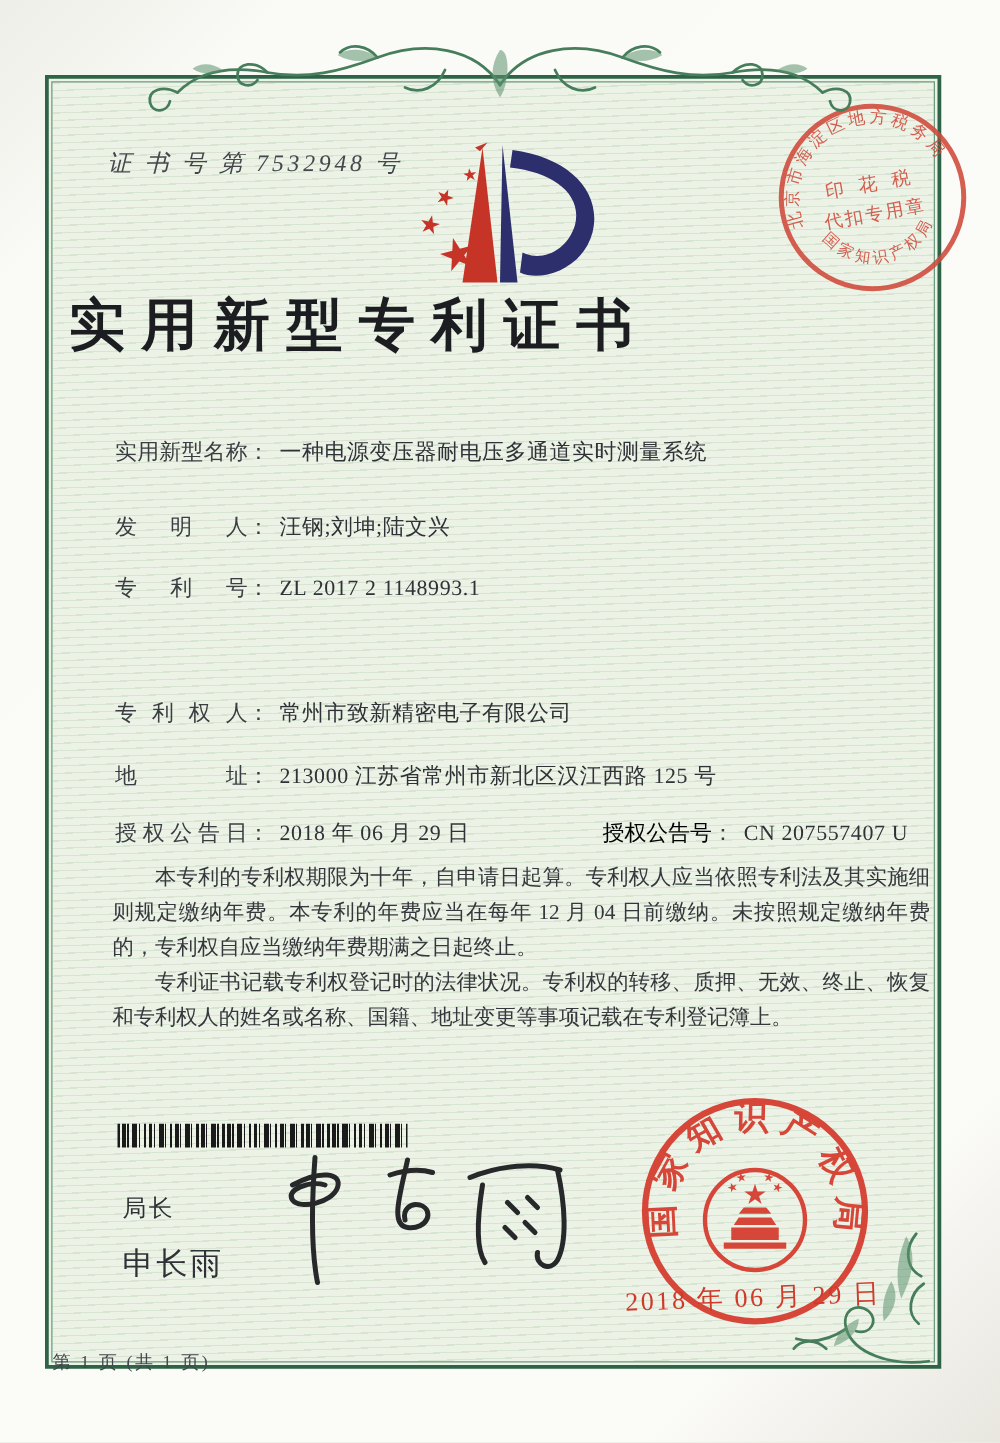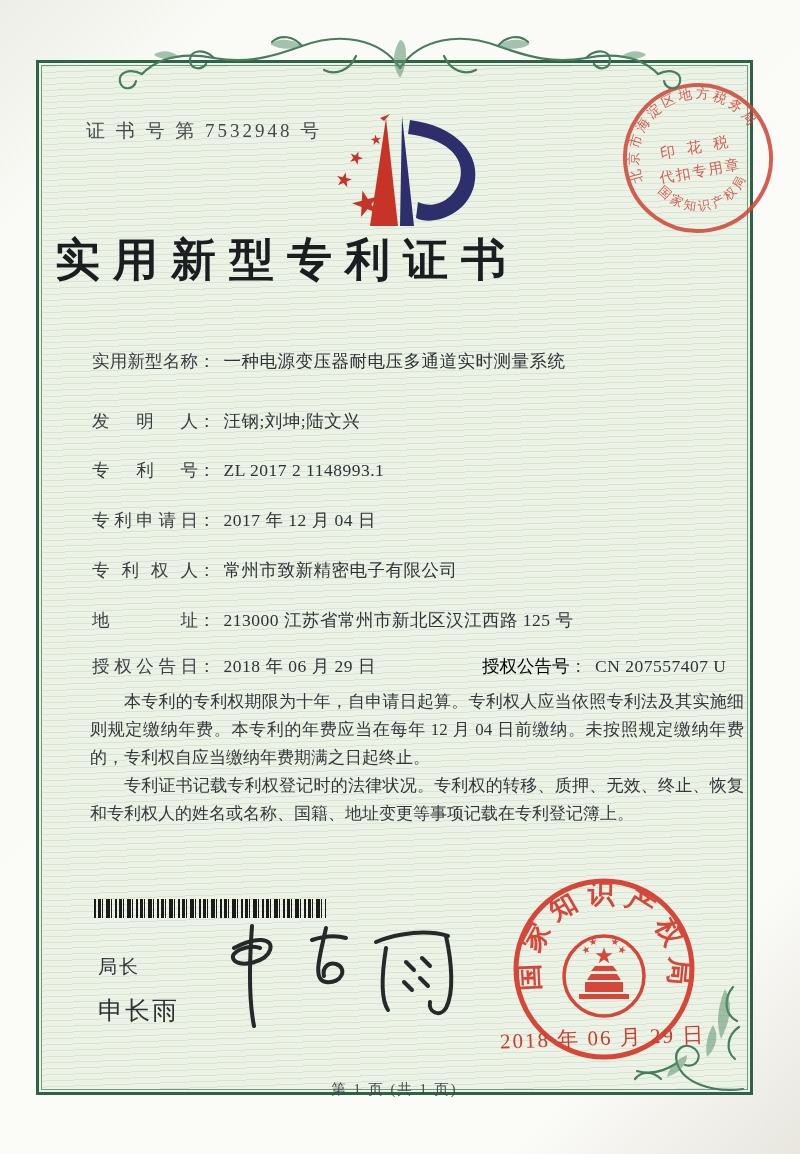--- a/index.html
+++ b/index.html
@@ -19,21 +19,21 @@
     border:3px solid #2e6347;box-sizing:border-box;
     background:#ecf2e6;
   }
   .border-inner{
     position:absolute;inset:2px;
     border:1px solid #6b9a7f;
     background-color:#ecf2e6;
     background-image:repeating-linear-gradient(178deg, rgba(140,180,140,0.22) 0 1px, rgba(0,0,0,0) 1px 6px);
   }
   .txt{position:absolute;color:#33373a;}
-  .cert-no{left:44px;top:52px;font-size:19px;letter-spacing:3px;color:#43474b;}
+  .cert-no{left:44px;top:52px;font-size:19px;letter-spacing:3px;color:#43474b;font-style:italic;}
   .title{
     left:0;right:0;top:164px;text-align:left;
     font-size:45px;font-weight:bold;color:#1b1d20;
     letter-spacing:13px;text-indent:13px;
   }
   .field-row{position:absolute;left:50px;font-size:17.5px;white-space:nowrap;}
   .field-label{display:inline-block;width:106px;text-align:justify;text-align-last:justify;vertical-align:top;color:#3a3e42;}
   .field-colon{margin-right:8px;color:#3a3e42;}
   .field-value{letter-spacing:0.5px;color:#2f3337;}
   .grant-no{left:440px;}
@@ -54,21 +54,21 @@
   .signer-title{left:56px;top:888px;font-size:19px;letter-spacing:2px;font-family:"Liberation Sans","DejaVu Sans",sans-serif;color:#2e3236;}
   .signer-name{left:56px;top:928px;font-size:25px;letter-spacing:2px;font-family:"Liberation Sans","DejaVu Sans",sans-serif;color:#2e3236;}
   .signature-svg{position:absolute;left:158px;top:852px;}
   .seal-svg{position:absolute;left:467px;top:808px;opacity:0.92;}
   .seal-date{
     position:absolute;left:458px;top:958px;font-size:21px;letter-spacing:2px;
     color:#cf3a2b;transform:rotate(-2deg);white-space:nowrap;
   }
   .tax-stamp{position:absolute;left:576px;top:12px;transform:rotate(-10deg);opacity:0.88;}
   .footer{
-    left:0;right:0;top:1014px;text-align:center;font-size:14.5px;
+    left:0;right:0;top:1014px;text-align:left;font-size:14.5px;
     letter-spacing:2px;color:#43474b;
   }
   .logo-svg{position:absolute;left:286px;top:38px;}
   .ornament-top{position:absolute;left:24px;top:-44px;}
   .ornament-br{position:absolute;right:-4px;bottom:-8px;}
   svg text{font-family:"Liberation Serif","DejaVu Serif",serif;}
 </style>
 </head>
 <body>
 
@@ -111,23 +111,20 @@
       <div class="txt title">实用新型专利证书</div>
 
       <div class="field-row" style="top:283px">
         <span class="field-label">实用新型名称</span><span class="field-colon">：</span><span class="field-value">一种电源变压器耐电压多通道实时测量系统</span>
       </div>
       <div class="field-row" style="top:343px">
         <span class="field-label">发明人</span><span class="field-colon">：</span><span class="field-value">汪钢;刘坤;陆文兴</span>
       </div>
       <div class="field-row" style="top:392px">
         <span class="field-label">专利号</span><span class="field-colon">：</span><span class="field-value">ZL 2017 2 1148993.1</span>
-      </div>
-      <div class="field-row" style="top:442px">
-        <span class="field-label">专利申请日</span><span class="field-colon">：</span><span class="field-value">2017 年 12 月 04 日</span>
       </div>
       <div class="field-row" style="top:492px">
         <span class="field-label">专利权人</span><span class="field-colon">：</span><span class="field-value">常州市致新精密电子有限公司</span>
       </div>
       <div class="field-row" style="top:542px">
         <span class="field-label">地址</span><span class="field-colon">：</span><span class="field-value">213000 江苏省常州市新北区汉江西路 125 号</span>
       </div>
       <div class="field-row" style="top:588px">
         <span class="field-label">授权公告日</span><span class="field-colon">：</span><span class="field-value">2018 年 06 月 29 日</span>
       </div>

